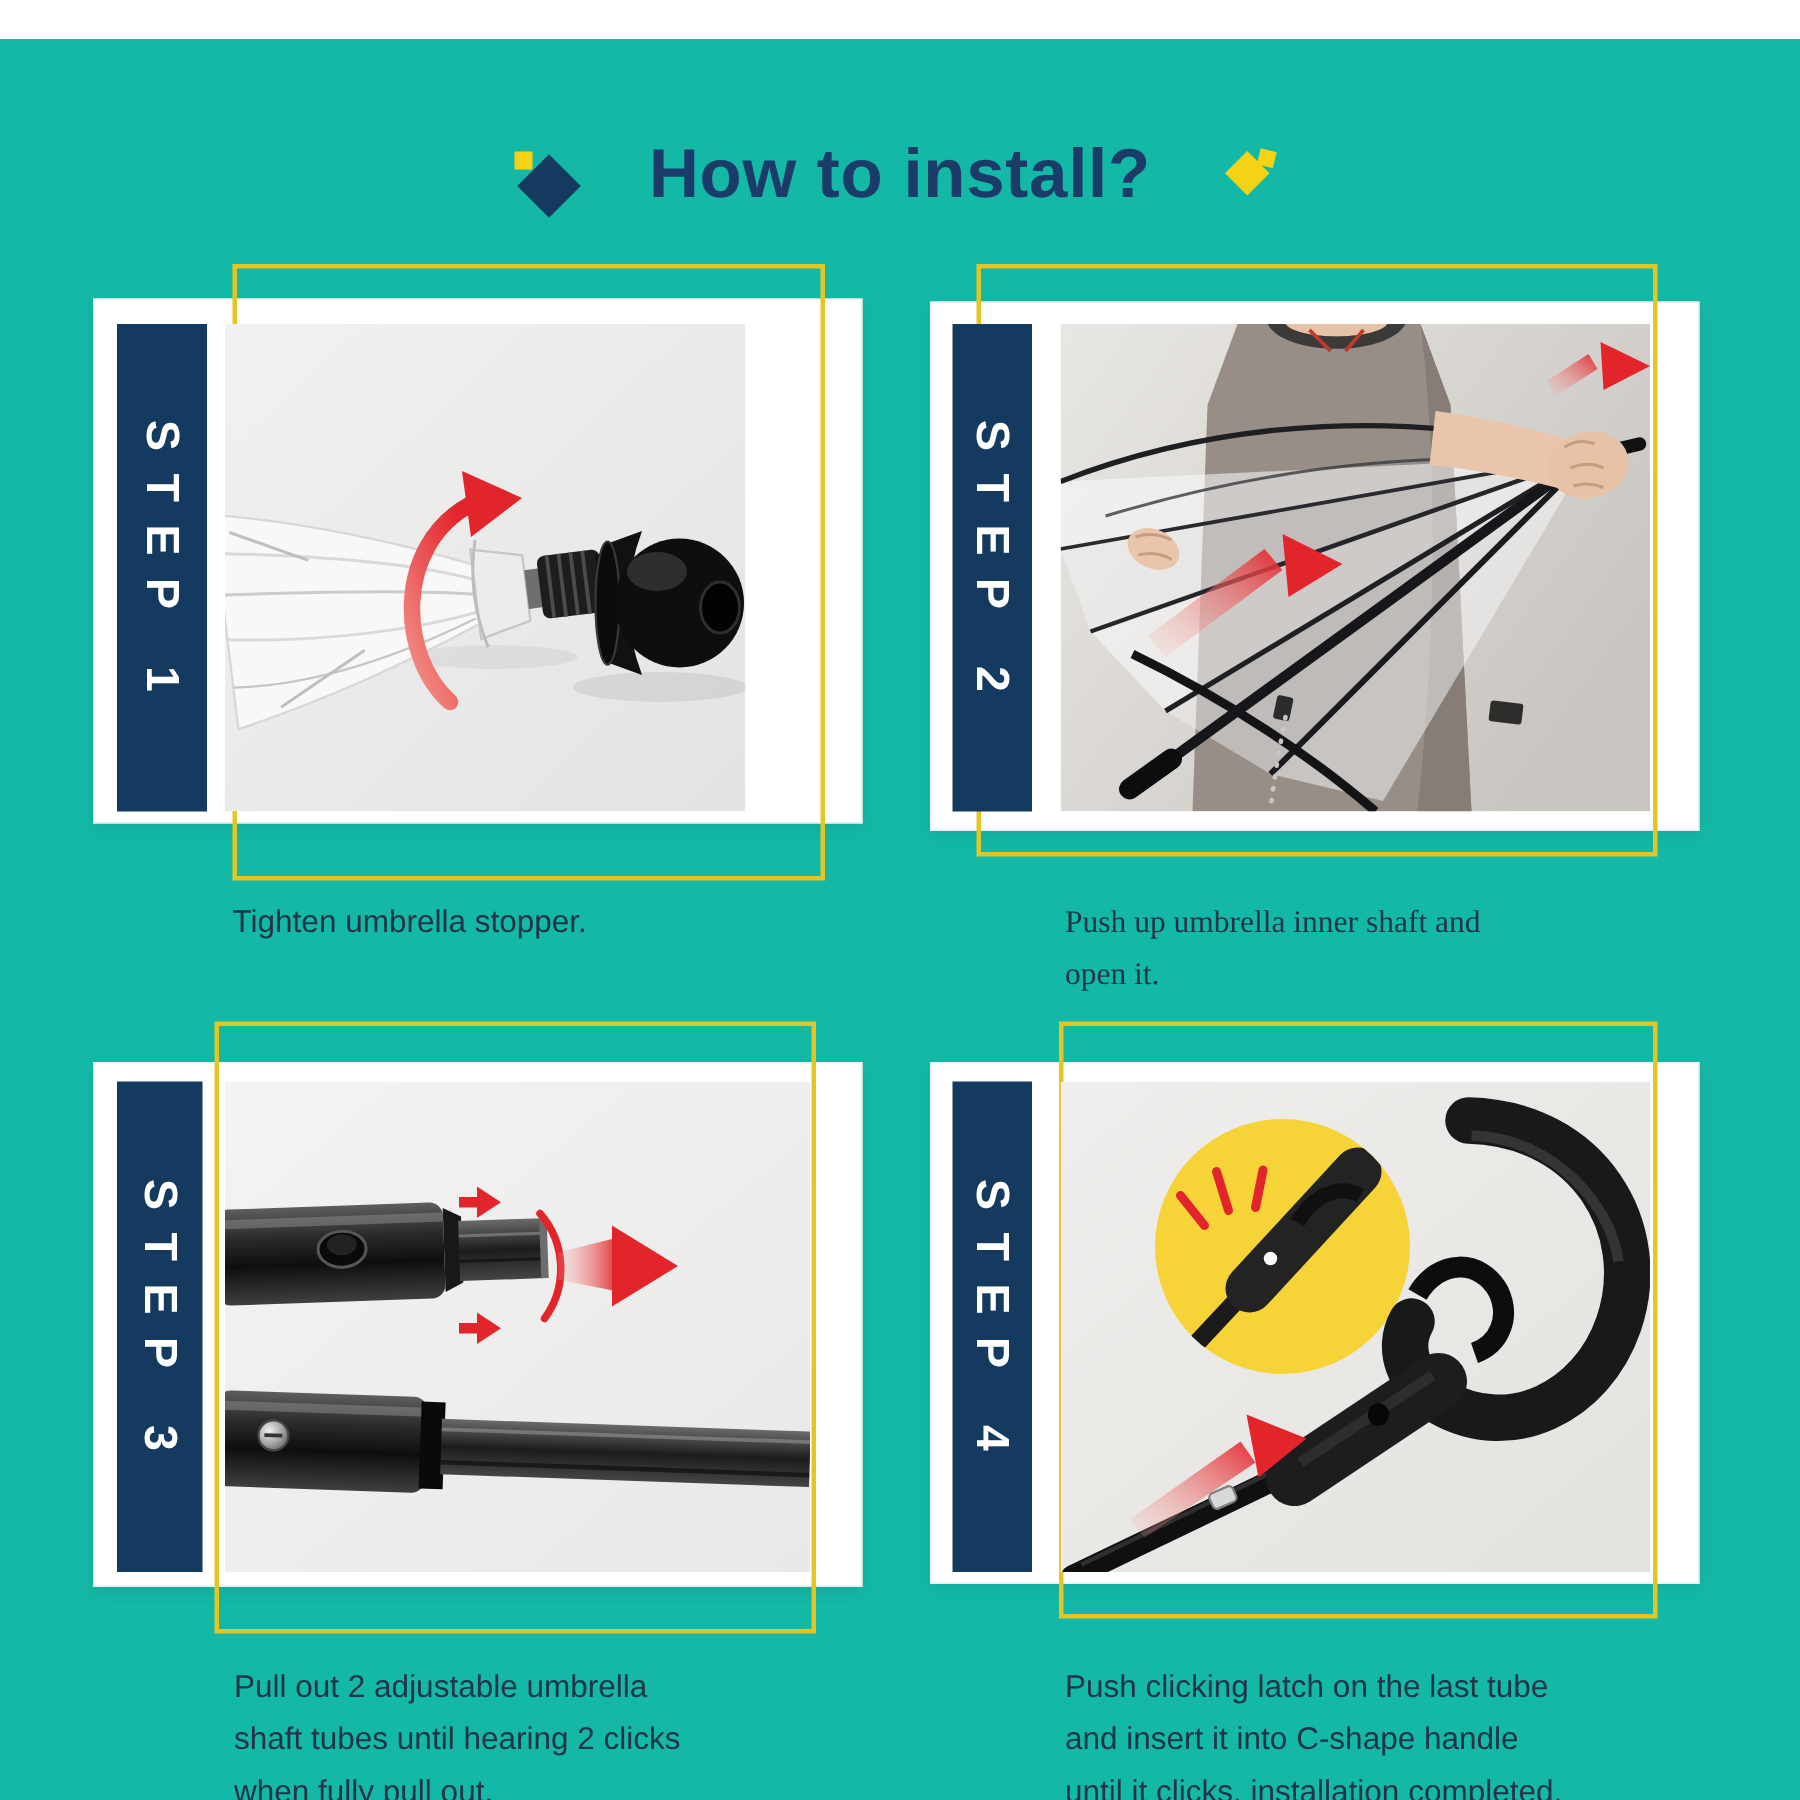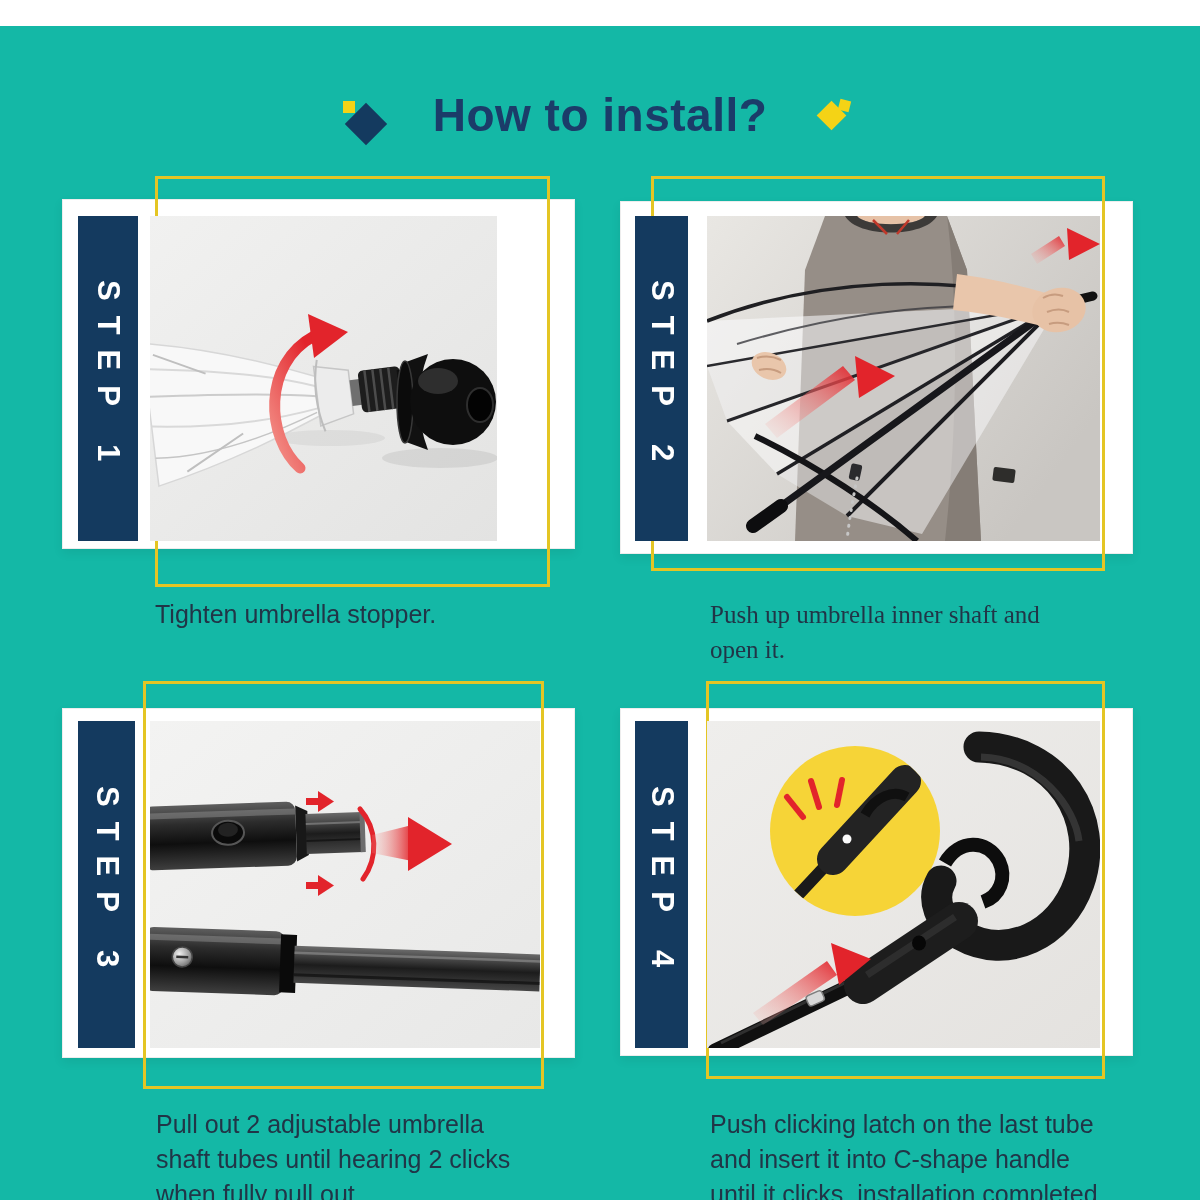--- a/index.html
+++ b/index.html
@@ -17,21 +17,21 @@
 
   
   .frame{position:absolute;border:3px solid #e4c523;box-sizing:border-box;z-index:1;}
   .card{position:absolute;background:#ffffff;border:1px solid #ededed;box-sizing:border-box;
         box-shadow:0 4px 10px rgba(0,0,0,0.07);z-index:0;}
   .band{position:absolute;background:#143a5f;z-index:2;display:flex;align-items:center;justify-content:center;}
   .band-label{writing-mode:vertical-rl;white-space:nowrap;color:#ffffff;
               font-size:31px;font-weight:bold;letter-spacing:15px;}
   .photo{position:absolute;overflow:hidden;z-index:2;}
   .photo svg{display:block;width:100%;height:100%;}
-  .caption{position:absolute;margin:0;font-size:25px;line-height:35px;color:#213547;
+  .caption{position:absolute;margin:0;font-size:21px;line-height:35px;color:#213547;
            white-space:pre-line;z-index:3;}
 
   
   .f1{left:155px;top:150px;width:395px;height:411px;}
   .c1{left:62px;top:173px;width:513px;height:350px;}
   .b1{left:78px;top:190px;width:60px;height:325px;}
   .p1{left:150px;top:190px;width:347px;height:325px;}
   .cap1{left:155px;top:571px;width:420px;}
   
   .f2{left:651px;top:150px;width:454px;height:395px;}

